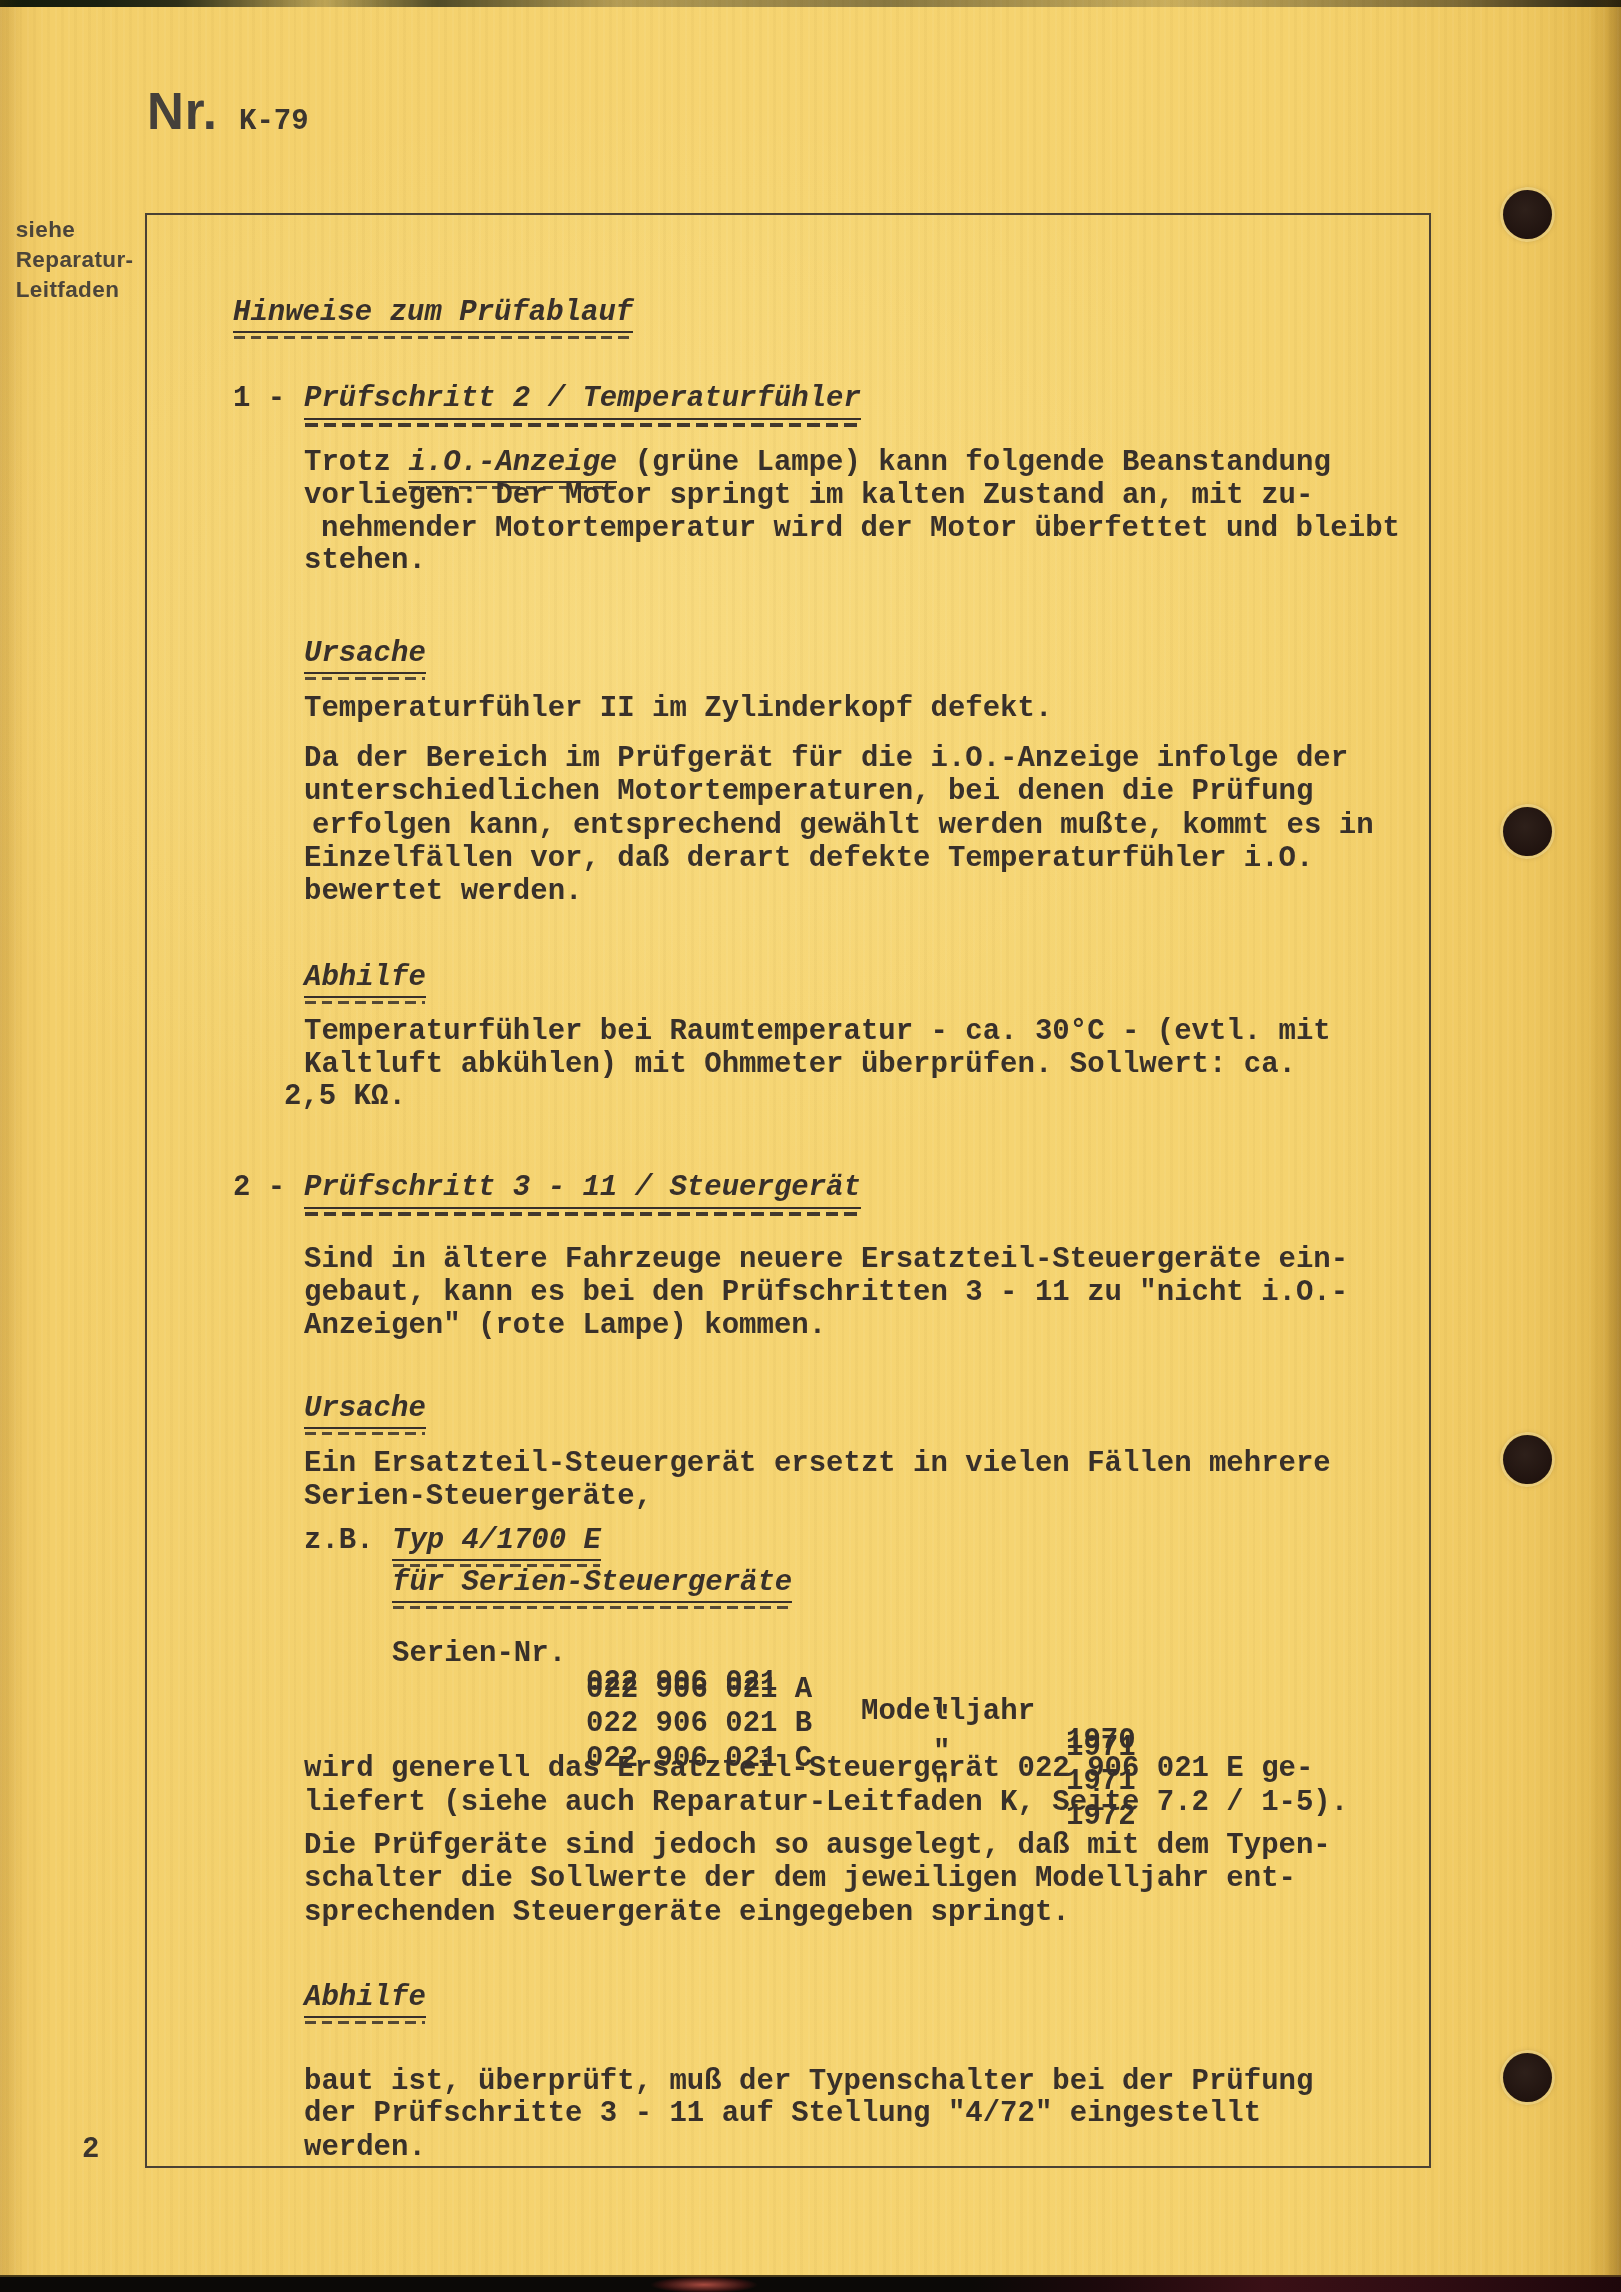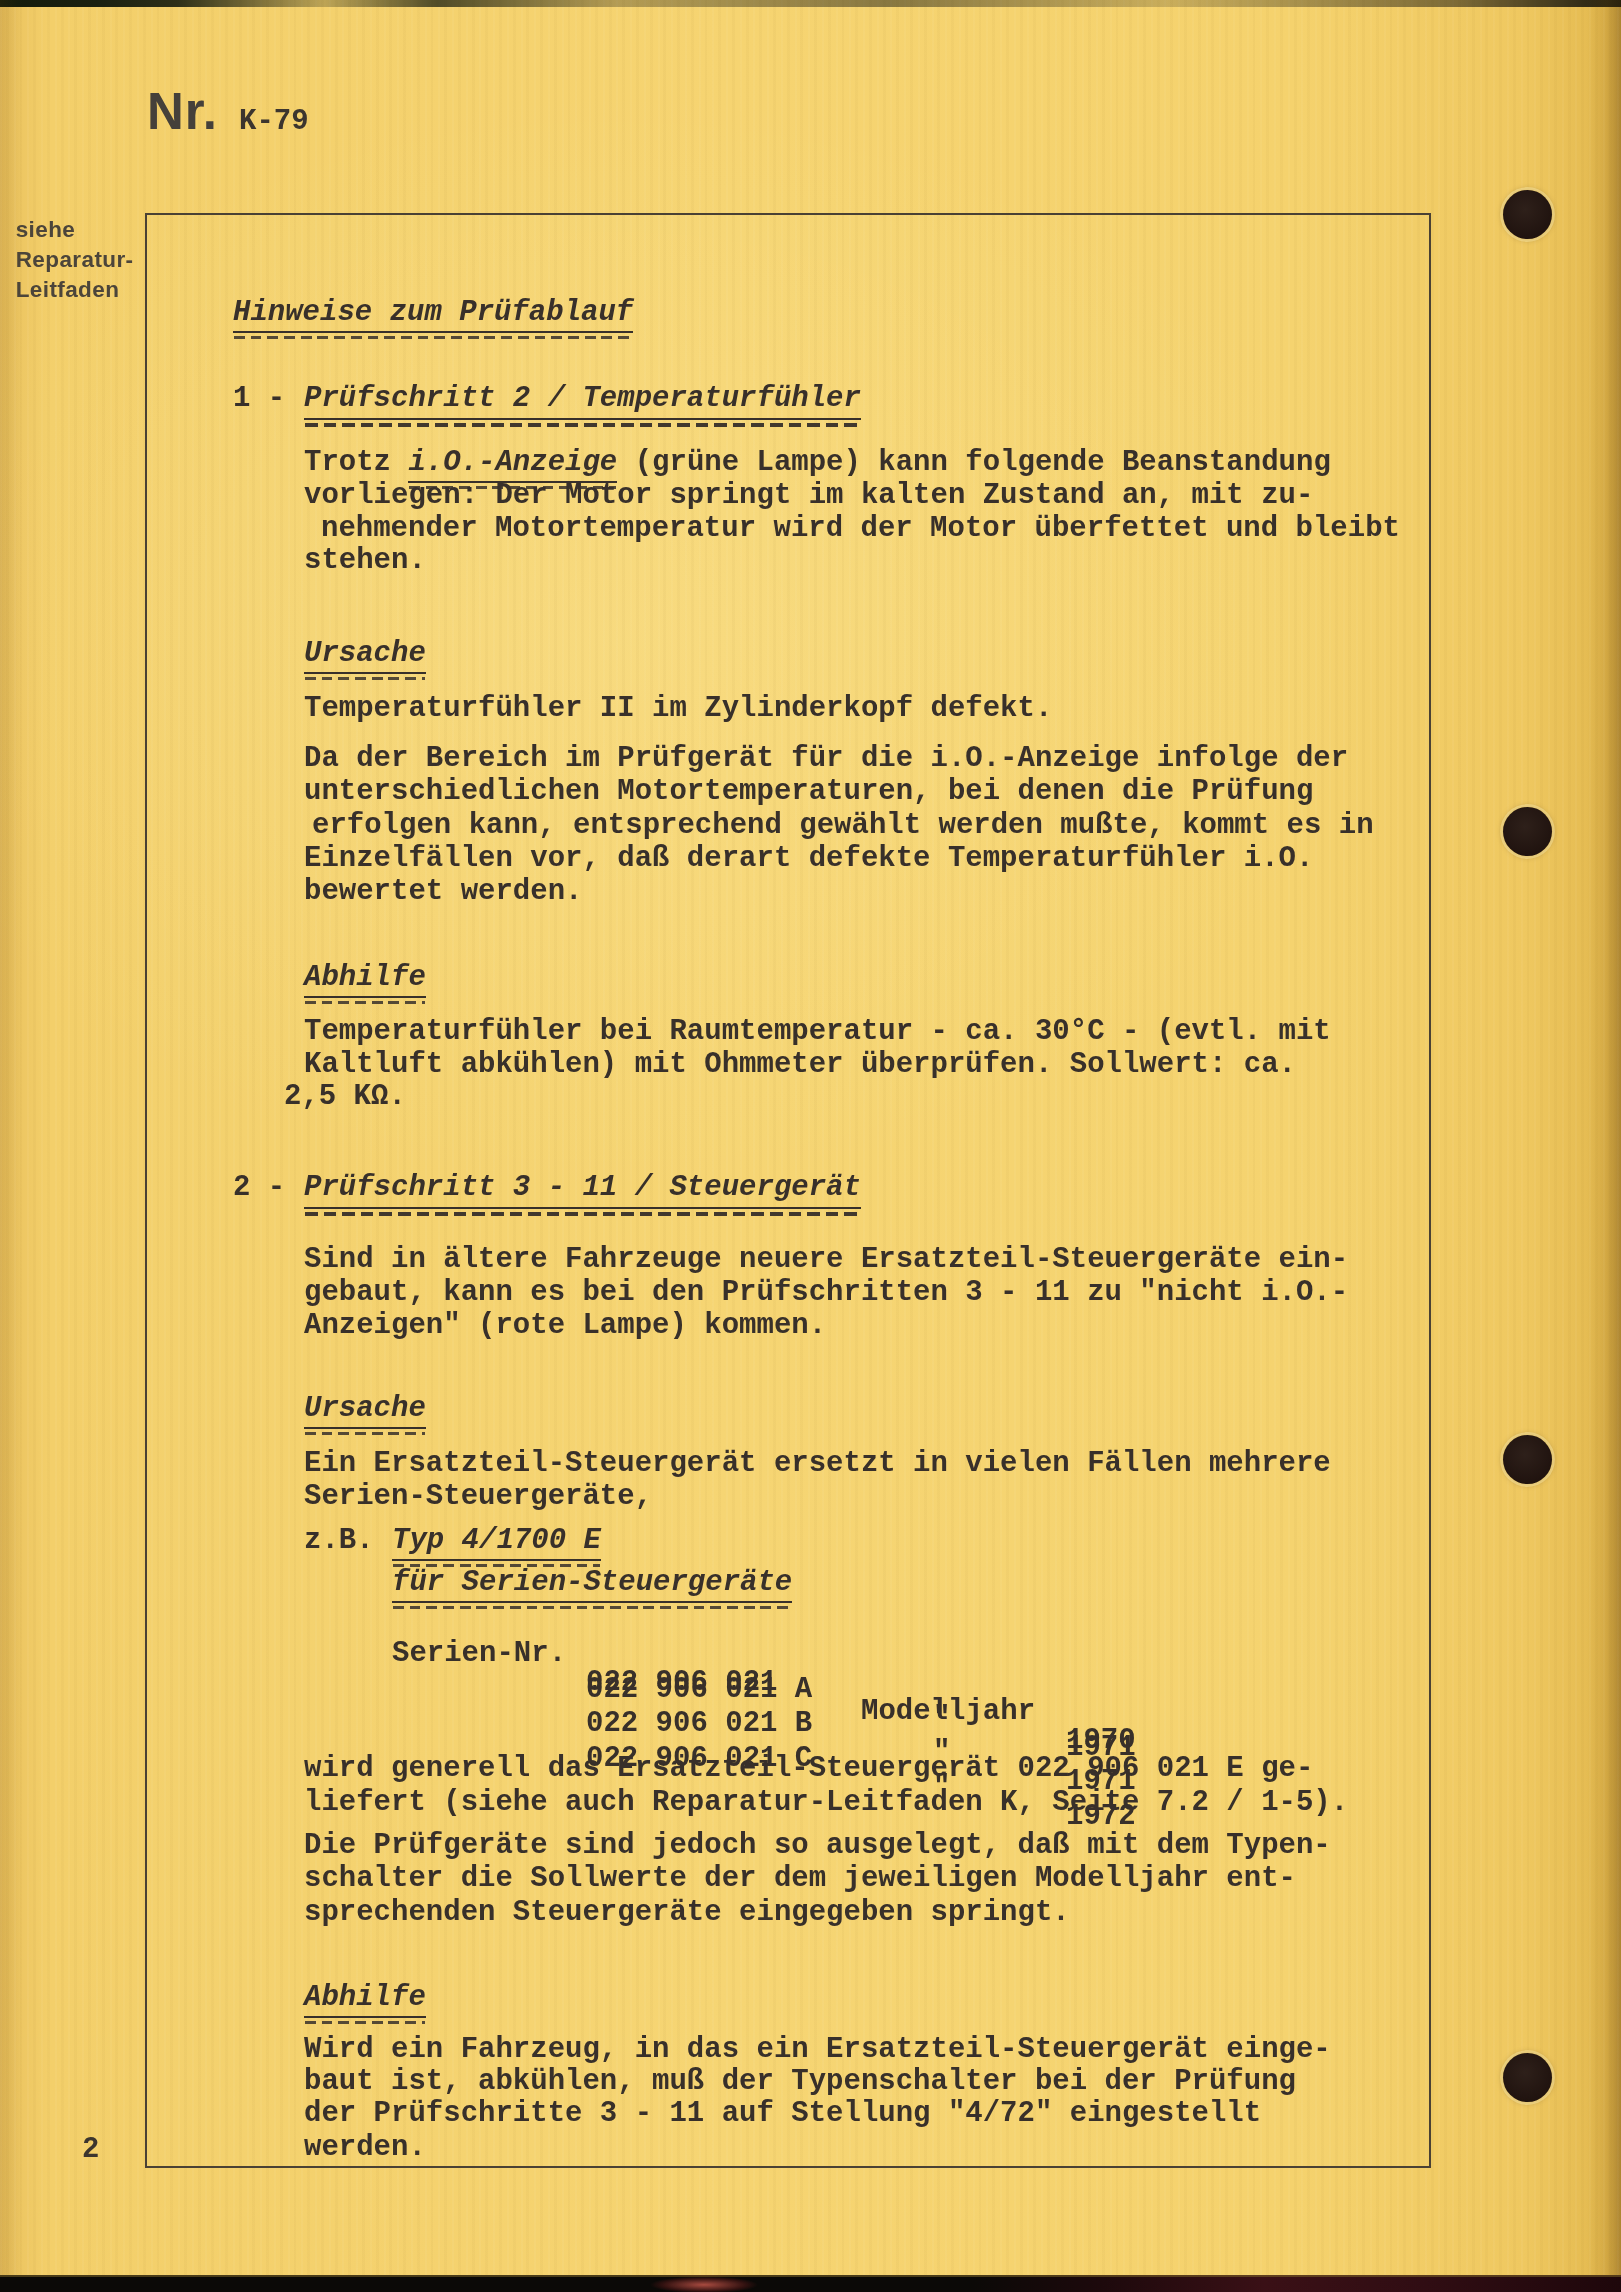--- a/index.html
+++ b/index.html
@@ -179,22 +179,21 @@
   </div>
 
   <div class="t" style="top:1754px;left:304px">wird generell das Ersatzteil-Steuergerät 022 906 021 E ge-</div>
   <div class="t" style="top:1788px;left:304px">liefert (siehe auch Reparatur-Leitfaden K, Seite 7.2 / 1-5).</div>
 
   <div class="t" style="top:1831px;left:304px">Die Prüfgeräte sind jedoch so ausgelegt, daß mit dem Typen-</div>
   <div class="t" style="top:1864px;left:304px">schalter die Sollwerte der dem jeweiligen Modelljahr ent-</div>
   <div class="t" style="top:1898px;left:304px">sprechenden Steuergeräte eingegeben springt.</div>
 
   <div class="t" style="top:1983px;left:304px"><span class="hu">Abhilfe</span></div>
-  <div class="t" style="top:2035px;left:304px">Wird ein Fahrzeug, in das ein Ersatzteil-Steuergerät einge-</div>
-  <div class="t" style="top:2067px;left:304px">baut ist, abkühlen, muß der Typenschalter bei der Prüfung</div>
+  <div class="t" style="top:2067px;left:304px">baut ist, überprüft, muß der Typenschalter bei der Prüfung</div>
   <div class="t" style="top:2099px;left:304px">der Prüfschritte 3 - 11 auf Stellung "4/72" eingestellt</div>
   <div class="t" style="top:2133px;left:304px">werden.</div>
 
   <div class="page-number">2</div>
 
   <div class="hole hole-1"></div>
   <div class="hole hole-2"></div>
   <div class="hole hole-3"></div>
   <div class="hole hole-4"></div>
 

